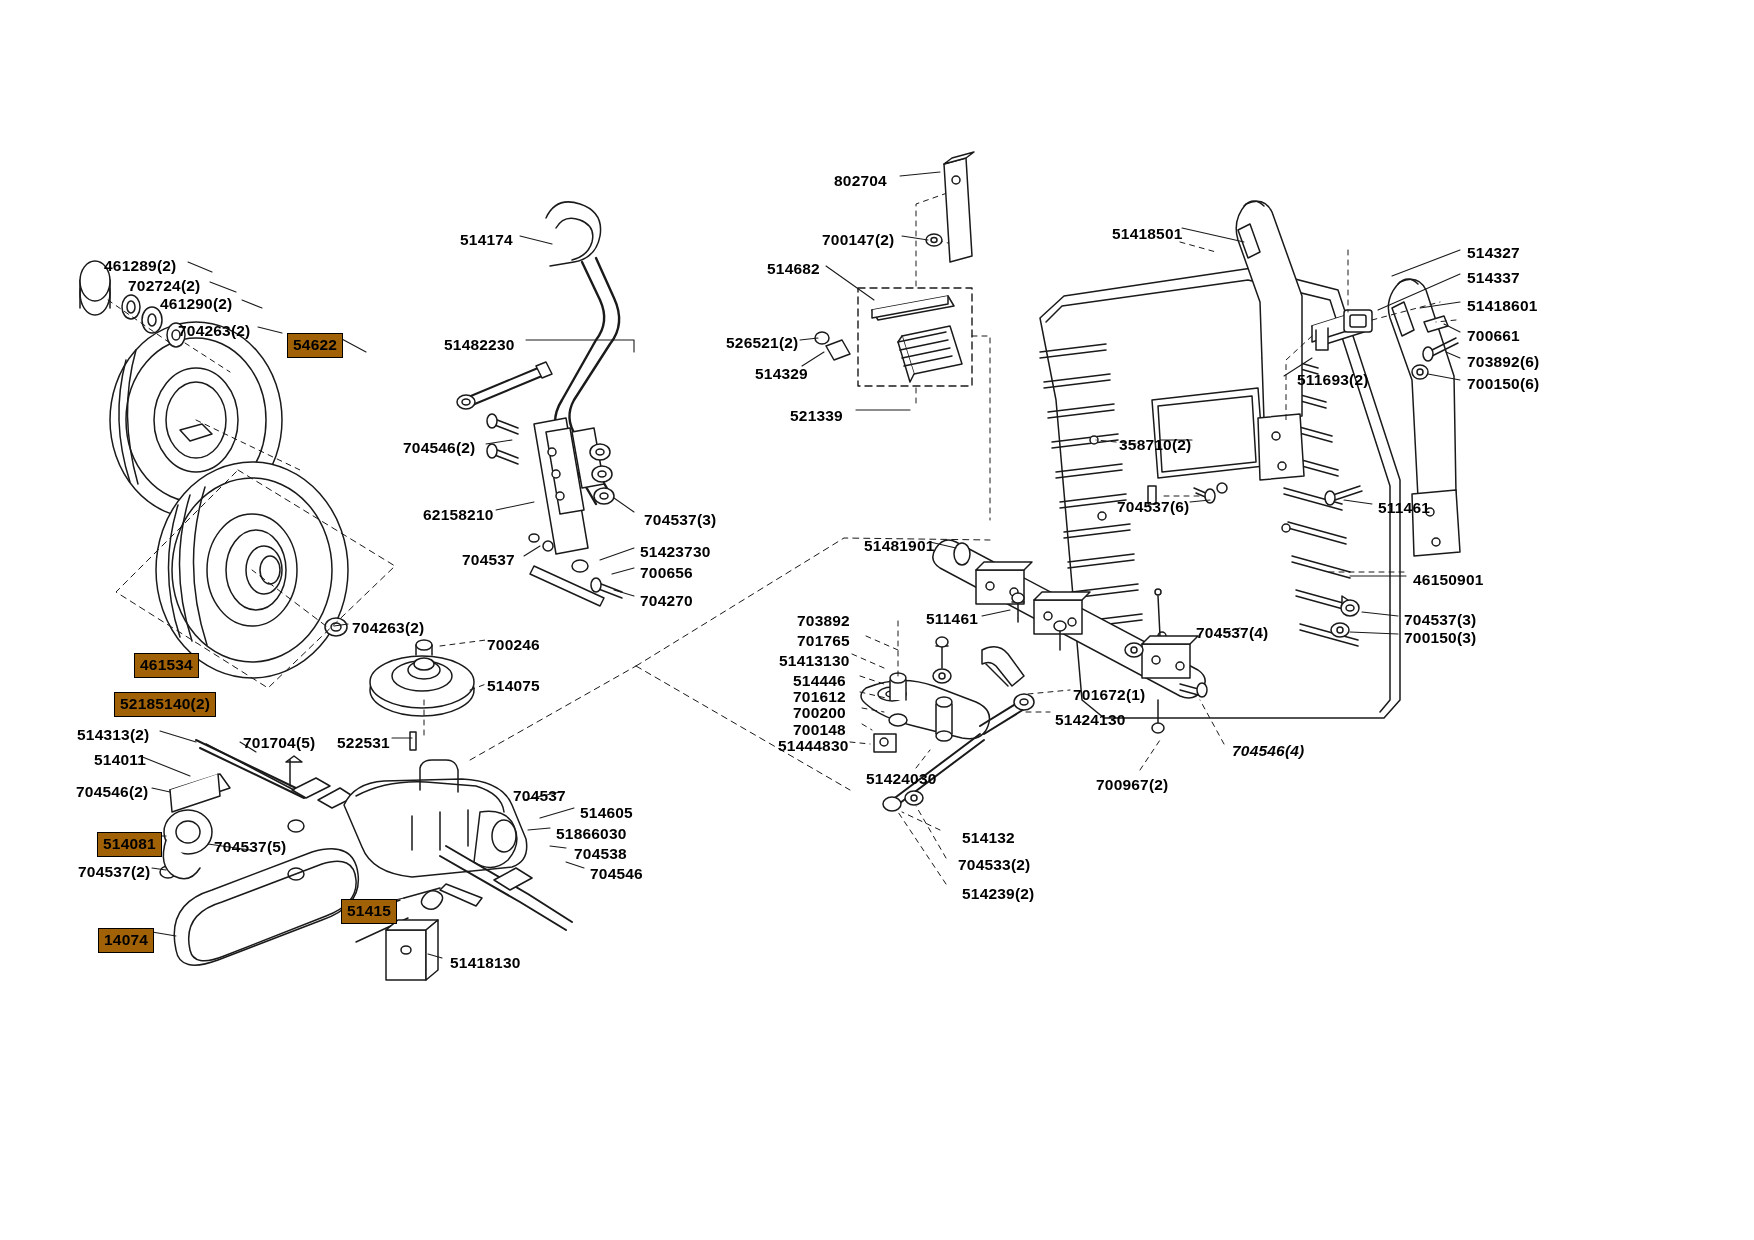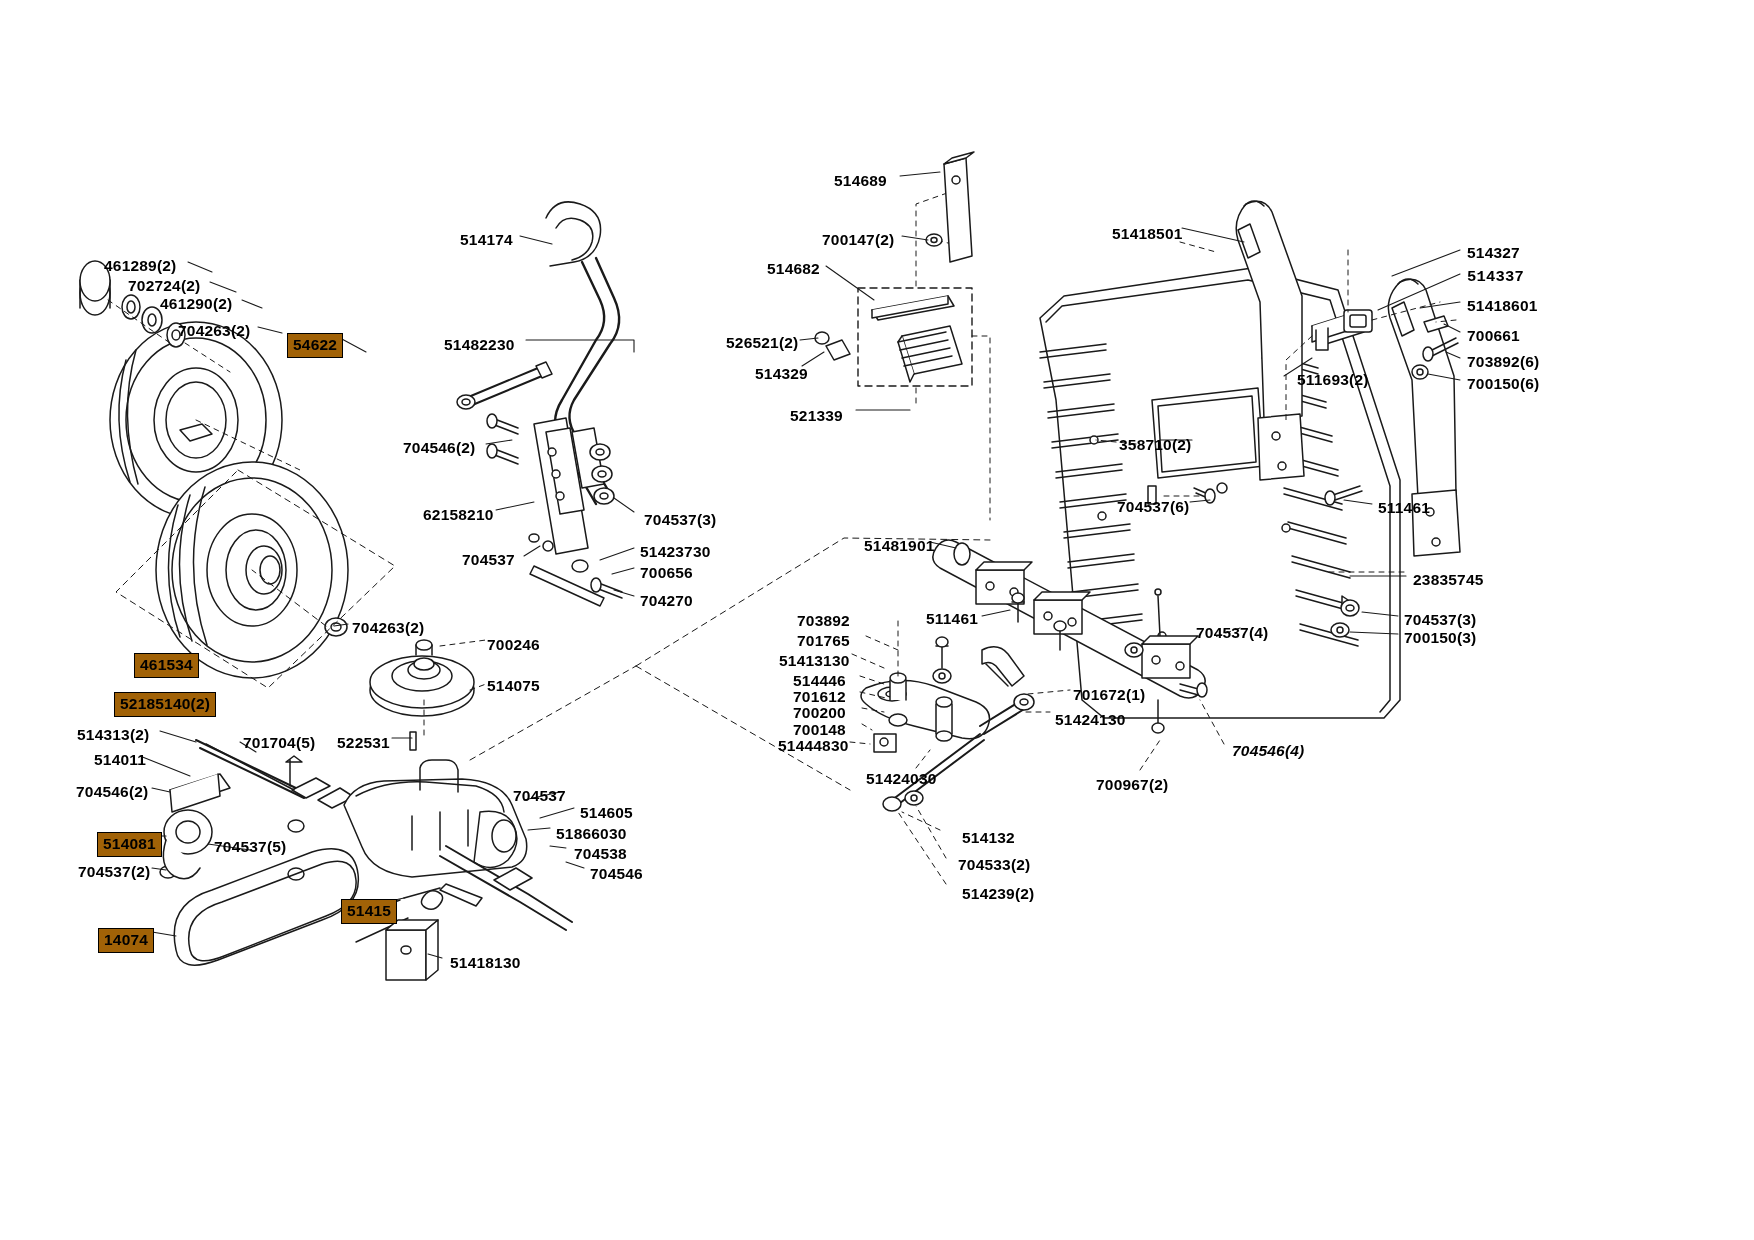--- a/index.html
+++ b/index.html
@@ -494,21 +494,21 @@
       <div class="lbl" style="left: 462px; top: 552px;">704537</div>
       <div class="lbl" style="left: 644px; top: 512px;">704537(3)</div>
       <div class="lbl" style="left: 640px; top: 544px;">51423730</div>
       <div class="lbl" style="left: 640px; top: 565px;">700656</div>
       <div class="lbl" style="left: 640px; top: 593px;">704270</div>
       <div class="lbl" style="left: 513px; top: 788px;">704537</div>
       <div class="lbl" style="left: 580px; top: 805px;">514605</div>
       <div class="lbl" style="left: 556px; top: 826px;">51866030</div>
       <div class="lbl" style="left: 574px; top: 846px;">704538</div>
       <div class="lbl" style="left: 590px; top: 866px;">704546</div>
-      <div class="lbl" style="left: 834px; top: 173px;">514689</div>
+      <div class="lbl" style="left: 834px; top: 173px;">802704</div>
       <div class="lbl" style="left: 822px; top: 232px;">700147(2)</div>
       <div class="lbl" style="left: 767px; top: 261px;">514682</div>
       <div class="lbl" style="left: 726px; top: 335px;">526521(2)</div>
       <div class="lbl" style="left: 755px; top: 366px;">514329</div>
       <div class="lbl" style="left: 790px; top: 408px;">521339</div>
       <div class="lbl" style="left: 864px; top: 538px;">51481901</div>
       <div class="lbl" style="left: 926px; top: 611px;">511461</div>
       <div class="lbl" style="left: 797px; top: 613px;">703892</div>
       <div class="lbl" style="left: 797px; top: 633px;">701765</div>
       <div class="lbl" style="left: 779px; top: 653px;">51413130</div>
@@ -521,27 +521,27 @@
       <div class="lbl" style="left: 1055px; top: 712px;">51424130</div>
       <div class="lbl" style="left: 1073px; top: 687px;">701672(1)</div>
       <div class="lbl" style="left: 1196px; top: 625px;">704537(4)</div>
       <div class="lbl" style="left: 1232px; top: 743px; font-style: italic;">704546(4)</div>
       <div class="lbl" style="left: 1096px; top: 777px;">700967(2)</div>
       <div class="lbl" style="left: 962px; top: 830px;">514132</div>
       <div class="lbl" style="left: 958px; top: 857px;">704533(2)</div>
       <div class="lbl" style="left: 962px; top: 886px;">514239(2)</div>
       <div class="lbl" style="left: 1112px; top: 226px;">51418501</div>
       <div class="lbl" style="left: 1467px; top: 245px;">514327</div>
-      <div class="lbl" style="left: 1467px; top: 270px; font-family: Liberation Mono, monospace;">514337</div>
+      <div class="lbl" style="left: 1467px; top: 270px;">514337</div>
       <div class="lbl" style="left: 1467px; top: 298px;">51418601</div>
       <div class="lbl" style="left: 1467px; top: 328px;">700661</div>
       <div class="lbl" style="left: 1467px; top: 354px;">703892(6)</div>
       <div class="lbl" style="left: 1467px; top: 376px;">700150(6)</div>
       <div class="lbl" style="left: 1297px; top: 372px;">511693(2)</div>
       <div class="lbl" style="left: 1119px; top: 437px;">358710(2)</div>
       <div class="lbl" style="left: 1117px; top: 499px;">704537(6)</div>
       <div class="lbl" style="left: 1378px; top: 500px;">511461</div>
-      <div class="lbl" style="left: 1413px; top: 572px;">23835745</div>
+      <div class="lbl" style="left: 1413px; top: 572px;">46150901</div>
       <div class="lbl" style="left: 1404px; top: 612px;">704537(3)</div>
       <div class="lbl" style="left: 1404px; top: 630px;">700150(3)</div>
     </div>
 
 </div>
 
 </body></html>

